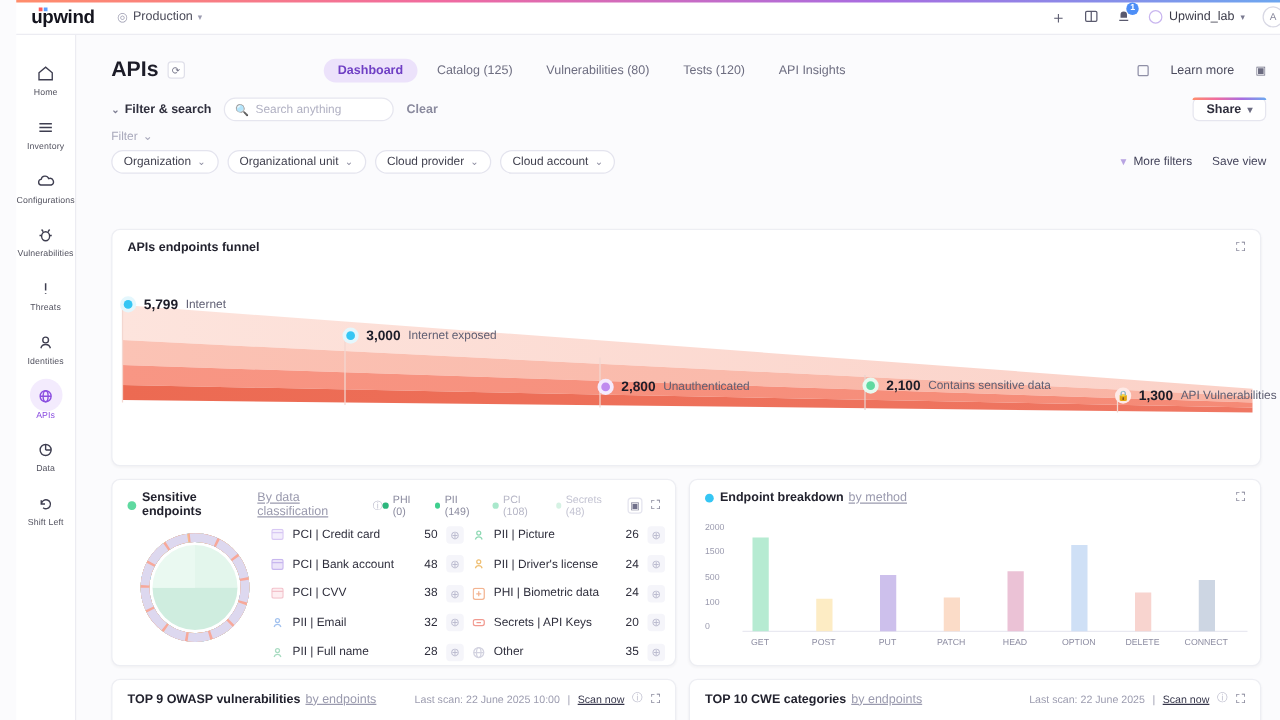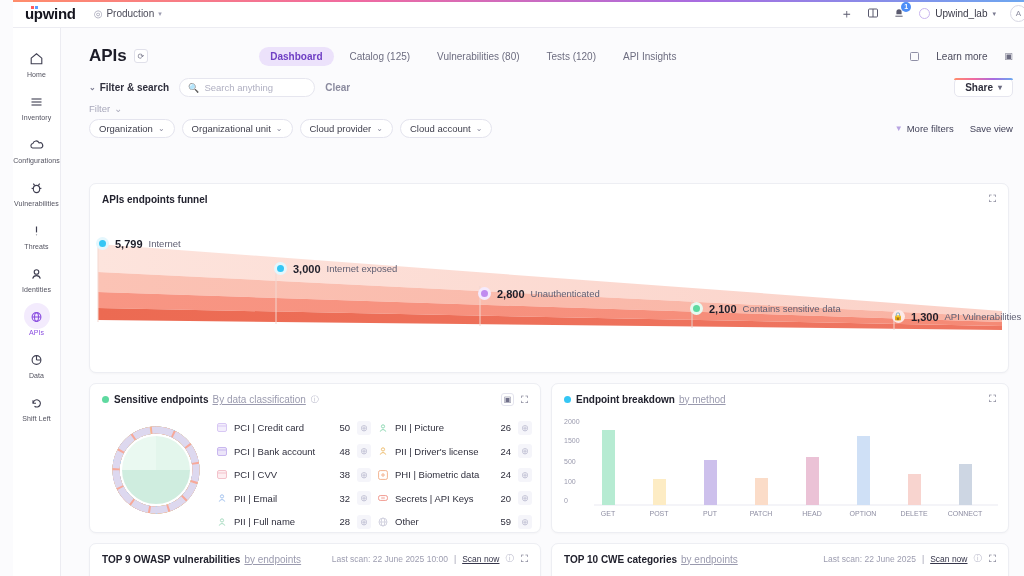--- a/index.html
+++ b/index.html
@@ -424,21 +424,21 @@
         <span class="fl-num">5,799</span>
         <span class="fl-txt">Internet</span>
       </div>
       <div class="fl-label" style="left:184px; top:78px;justify-content:space-between;">
         <span class="fl-dotwrap" style="background:#e4f7fd">
             <span class="fl-dot" style="background:#35c6f4"></span>
           </span>
         <span class="fl-num">3,000</span>
         <span class="fl-txt">Internet exposed</span>
       </div>
-      <div class="fl-label" style="left:388px; top:103px;">
+      <div class="fl-label" style="left:388px; top:119px;">
         <span class="fl-dotwrap" style="background:#f5eafd">
             <span class="fl-dot" style="background:#c08bef"></span>
           </span>
         <span class="fl-num">2,800</span>
         <span class="fl-txt">Unauthenticated</span>
       </div>
       <div class="fl-label" style="left:600px; top:118px;">
         <span class="fl-dotwrap" style="background:#e7faf0">
             <span class="fl-dot" style="background:#5fd9a0"></span>
           </span>
@@ -454,20 +454,38 @@
       </div>
     </div>
 
     <div class="card" id="sens-card">
       <div class="card-head">
         <span class="fl-dot" style="background:#5fd9a0;margin-right:5px;"></span>
         <span class="card-title">Sensitive endpoints</span>
         <span class="card-sub">By data classification</span>
         <span style="margin-left:5px;color:#b6b6c8;font-size:8px">ⓘ</span>
         <div class="card-actions">
+          <div class="legend-row">
+            <span class="legend-it">
+                <i class="ld" style="background:#2cb67d"></i>
+                <span style="color:#8a8a9e">PHI (0)</span>
+              </span>
+            <span class="legend-it">
+                <i class="ld" style="background:#3ecf8e"></i>
+                <span style="color:#8a8a9e">PII (149)</span>
+              </span>
+            <span class="legend-it">
+                <i class="ld" style="background:#a9e8cc"></i>
+                <span style="color:#b6b6c6">PCI (108)</span>
+              </span>
+            <span class="legend-it">
+                <i class="ld" style="background:#d6f2e4"></i>
+                <span style="color:#c3c3d2">Secrets (48)</span>
+              </span>
+          </div>
           <span class="icon-btn">▣</span>
           <span class="icon-plain">⛶</span>
         </div>
       </div>
 
       <div class="donut-wrap">
         <svg width="100" height="100" viewBox="0 0 100 100">
 
           <path d="M50 50 L50 16 A34 34 0 0 1 84 50 Z" fill="#e3f6ec"></path>
           <path d="M50 50 L84 50 A34 34 0 0 1 50 84 Z" fill="#cfeddf"></path>
@@ -595,21 +613,21 @@
           </div>
           <div class="cat-row">
             <span class="cat-ic">
                 <svg width="10" height="10" viewBox="0 0 10 10" fill="none" stroke="#d3d3e0">
                   <circle cx="5" cy="5" r="4"></circle>
                   <ellipse cx="5" cy="5" rx="1.8" ry="4"></ellipse>
                   <line x1="1" y1="5" x2="9" y2="5"></line>
                 </svg>
               </span>
             <span class="cat-name">Other</span>
-            <span class="cat-val">59</span>
+            <span class="cat-val">35</span>
             <span class="globe-btn">⊕</span>
           </div>
         </div>
       </div>
     </div>
 
     <div class="card" id="ep-card">
       <div class="card-head">
         <span class="fl-dot" style="background:#35c6f4;margin-right:5px;"></span>
         <span class="card-title">Endpoint breakdown</span>

